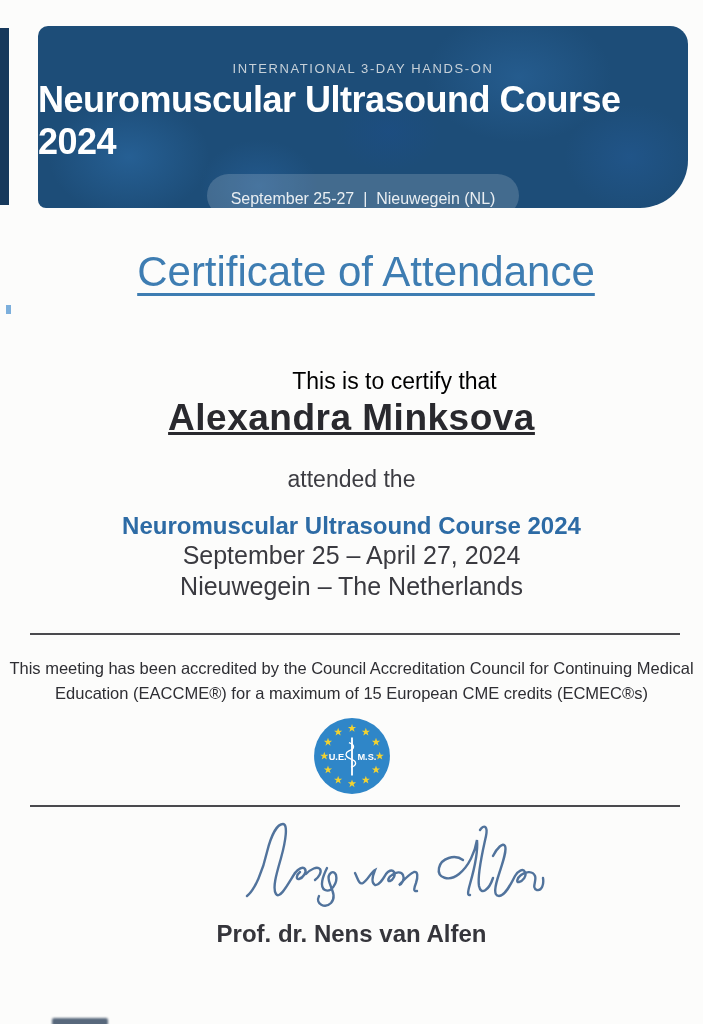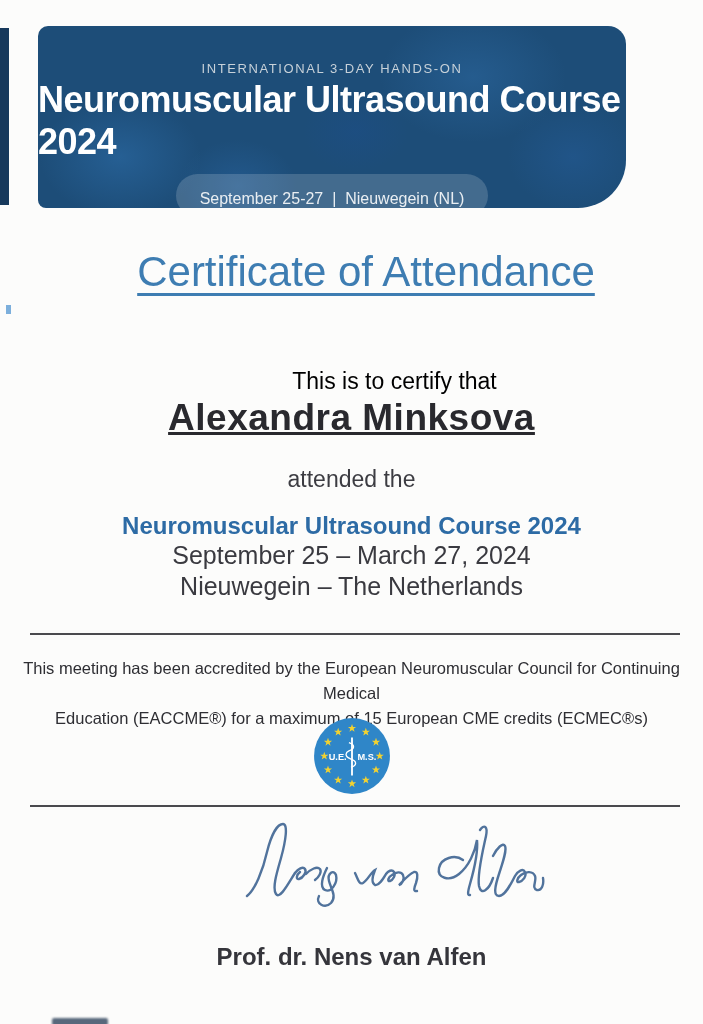--- a/index.html
+++ b/index.html
@@ -9,21 +9,21 @@
     position: relative;
     width: 703px; height: 1024px;
     margin: 0 auto;
     background: #fcfcfb;
     overflow: hidden;
   }
 
   
   .banner {
     position: absolute; left: 38px; top: 26px;
-    width: 588px; height: 182px;
+    width: 650px; height: 182px;
     border-radius: 10px 18px 48px 8px;
     background:
       radial-gradient(130px 95px at 14% 72%, rgba(45,110,170,0.55), rgba(45,110,170,0) 62%),
       radial-gradient(95px 75px at 34% 88%, rgba(40,100,160,0.50), rgba(40,100,160,0) 62%),
       radial-gradient(150px 105px at 74% 28%, rgba(48,112,172,0.42), rgba(48,112,172,0) 62%),
       radial-gradient(105px 85px at 91% 72%, rgba(36,92,152,0.50), rgba(36,92,152,0) 62%),
       radial-gradient(85px 65px at 54% 58%, rgba(28,78,138,0.45), rgba(28,78,138,0) 62%),
       #1d4d78;
     display: flex; flex-direction: column; align-items: center;
     padding-top: 26px;
@@ -79,21 +79,21 @@
 
   .accreditation {
     top: 656px;
     font-size: 16.5px; line-height: 1.5; color: #2e2e33;
   }
 
   .uems { position: absolute; left: 50%; top: 716px; transform: translateX(-50%); }
 
   .signature-wrap { position: absolute; left: 225px; top: 816px; }
 
-  .signer-name { top: 920px; font-size: 24px; font-weight: 700; color: #35353b; margin-top: 23px; }
+  .signer-name { top: 920px; font-size: 24px; font-weight: 700; color: #35353b; }
   .signer-role { top: 950px; font-size: 22px; color: #35353b; }
 
   
   .speck {
     position: absolute; left: 6px; top: 305px;
     width: 5px; height: 9px; background: #5b9bd5; opacity: 0.8;
   }
   .bottom-smudge {
     position: absolute; left: 52px; top: 1018px;
     width: 56px; height: 8px; background: #3c4f66;
@@ -121,28 +121,28 @@
   <div class="abs-center cert-title">Certificate of Attendance</div>
 
   <div class="abs-center certify-line">This is to certify that</div>
 
   <div class="abs-center attendee-name">Alexandra Minksova</div>
 
   <div class="abs-center attended-line">attended the</div>
 
   <div class="abs-center course-block">
     <div class="course-title">Neuromuscular Ultrasound Course 2024</div>
-    <div class="course-dates">September 25 – March 27, 2024</div>
+    <div class="course-dates">September 25 – April 27, 2024</div>
     <div class="course-location">Nieuwegein – The Netherlands</div>
   </div>
 
   <div class="rule rule-1"></div>
 
   <div class="abs-center accreditation">
-    <div>This meeting has been accredited by the European Neuromuscular Council for Continuing Medical</div>
+    <div>This meeting has been accredited by the Council Accreditation Council for Continuing Medical</div>
     <div>Education (EACCME®) for a maximum of 15 European CME credits (ECMEC®s)</div>
   </div>
 
   <div class="uems">
     <svg width="80" height="80" viewBox="0 0 78 78">
       <defs>
         <path id="star" d="M0,-4.2 L1.0,-1.3 L4.0,-1.3 L1.6,0.5 L2.5,3.4 L0,1.6 L-2.5,3.4 L-1.6,0.5 L-4.0,-1.3 L-1.0,-1.3 Z" fill="#f2d230"></path>
       </defs>
       <circle cx="39" cy="39" r="37" fill="#2f86c8"></circle>
       <use href="#star" transform="translate(39,12)"></use>

